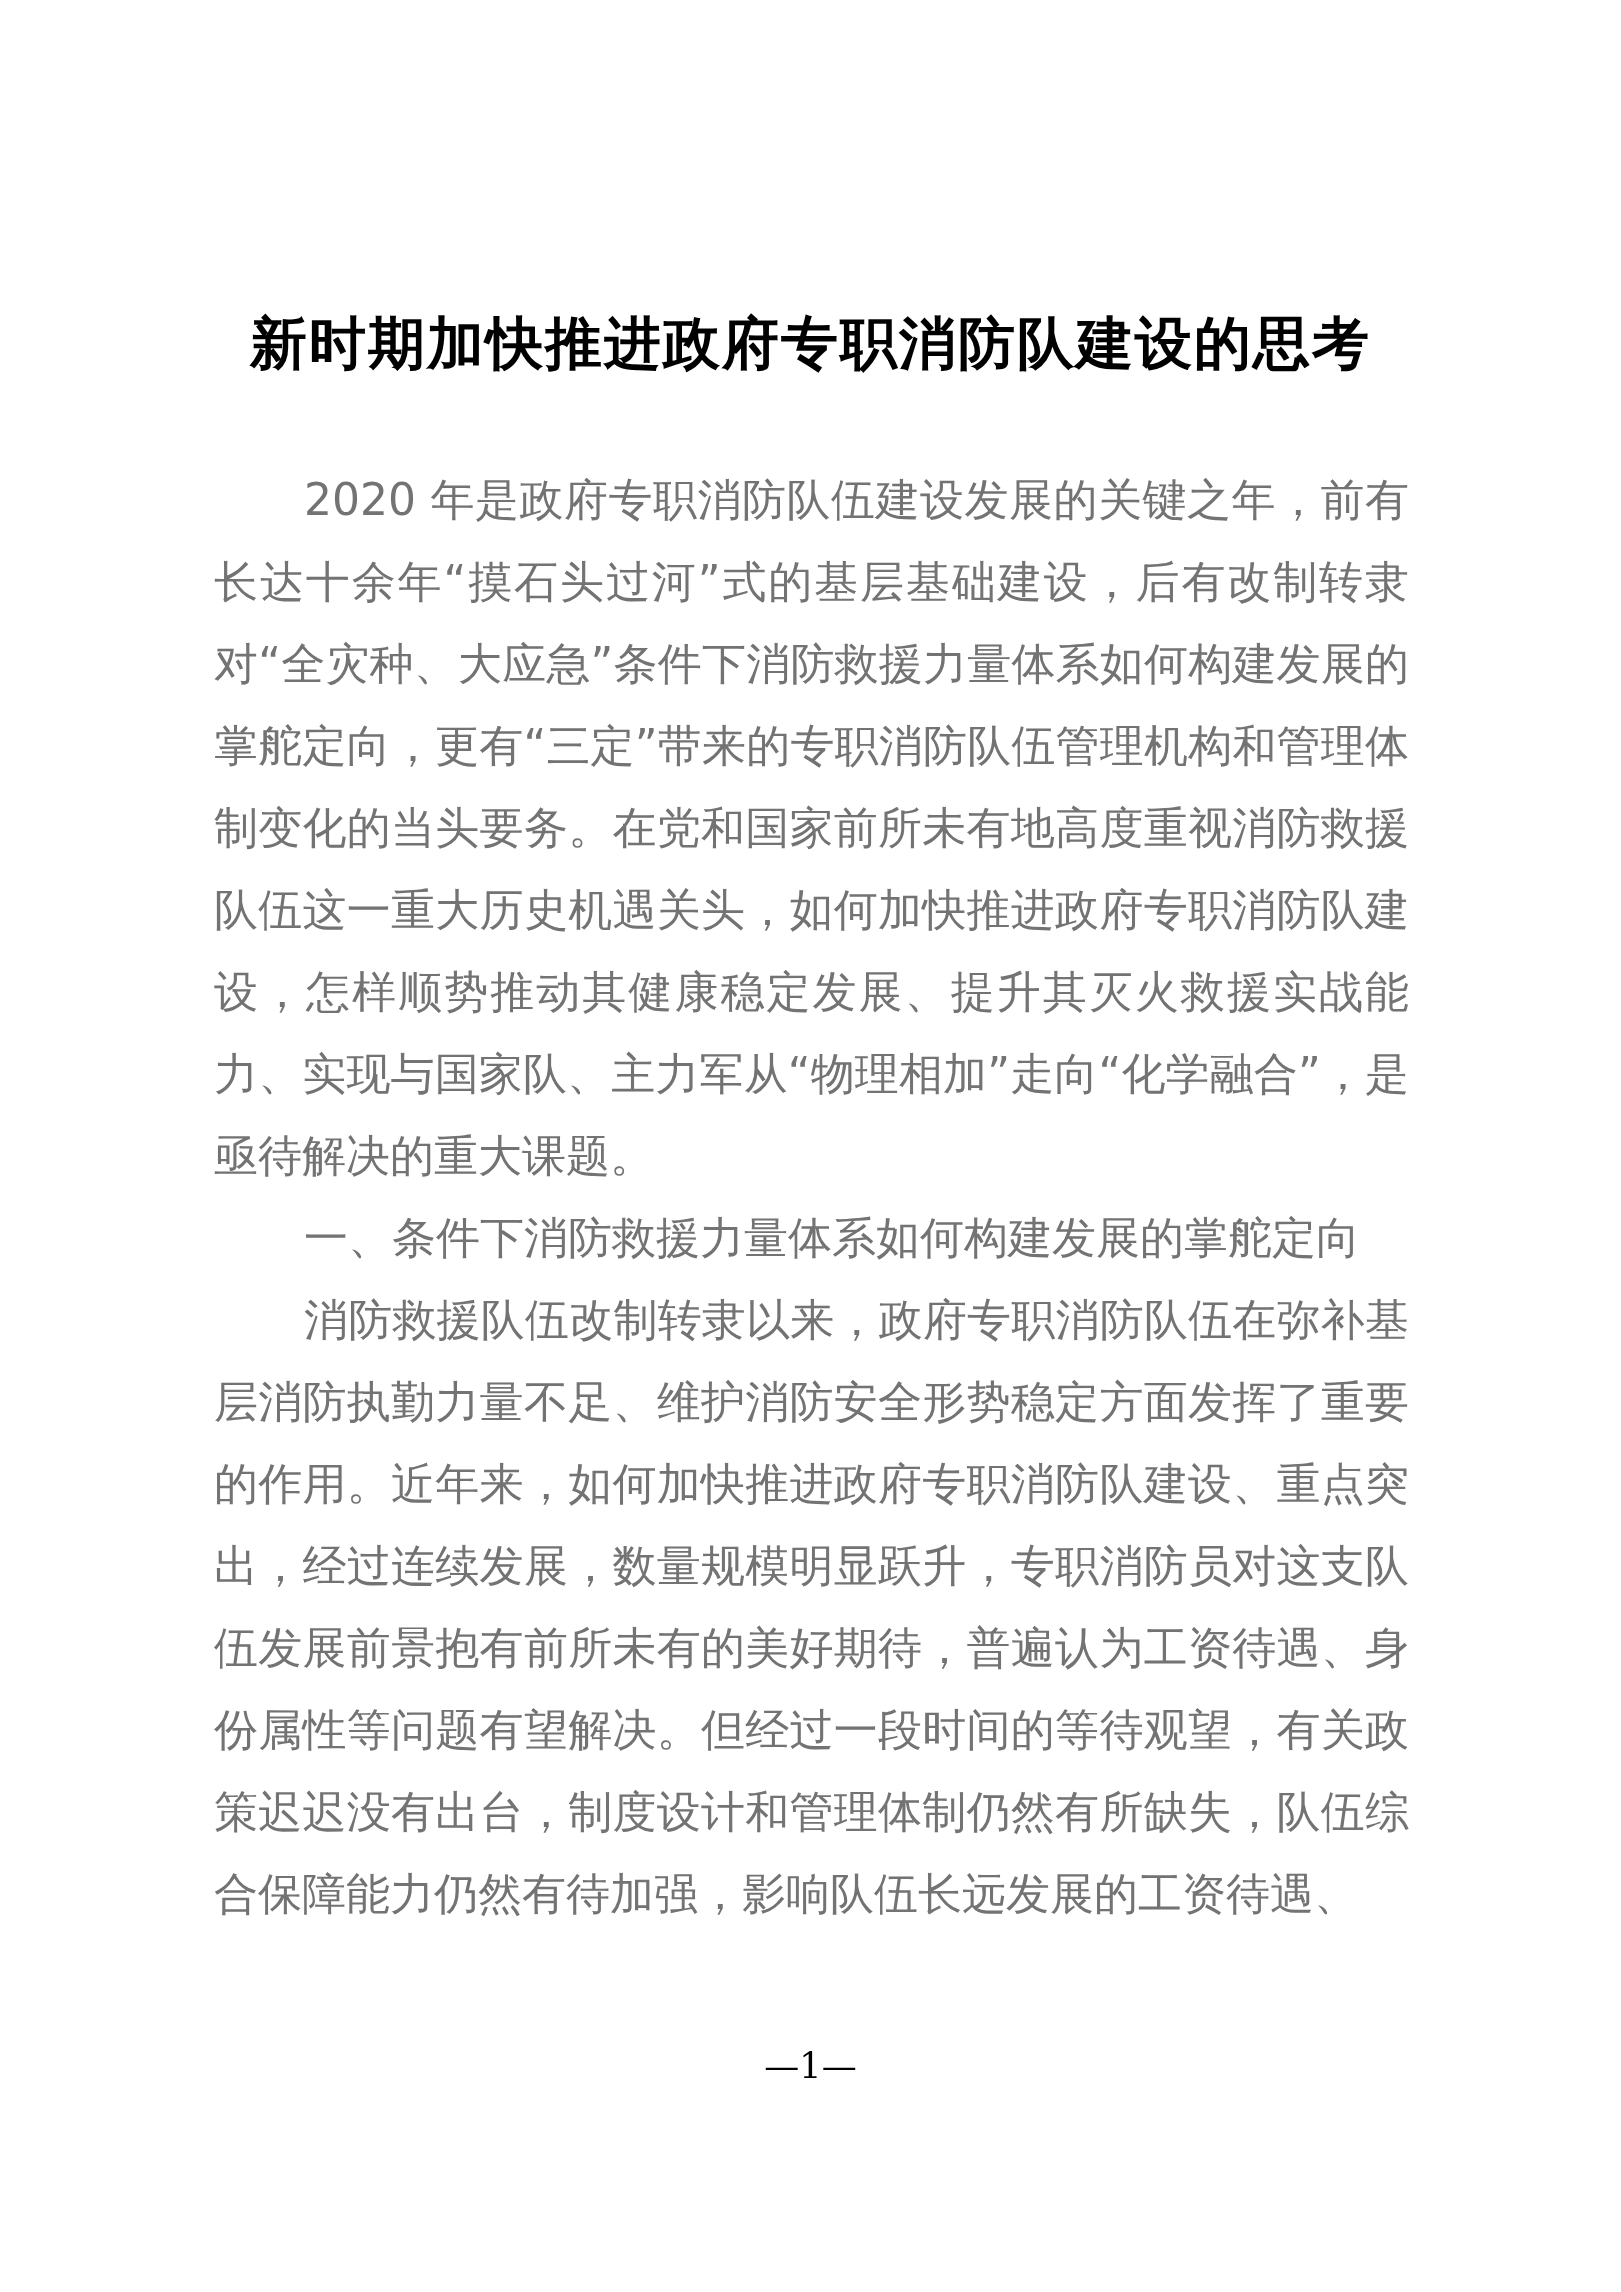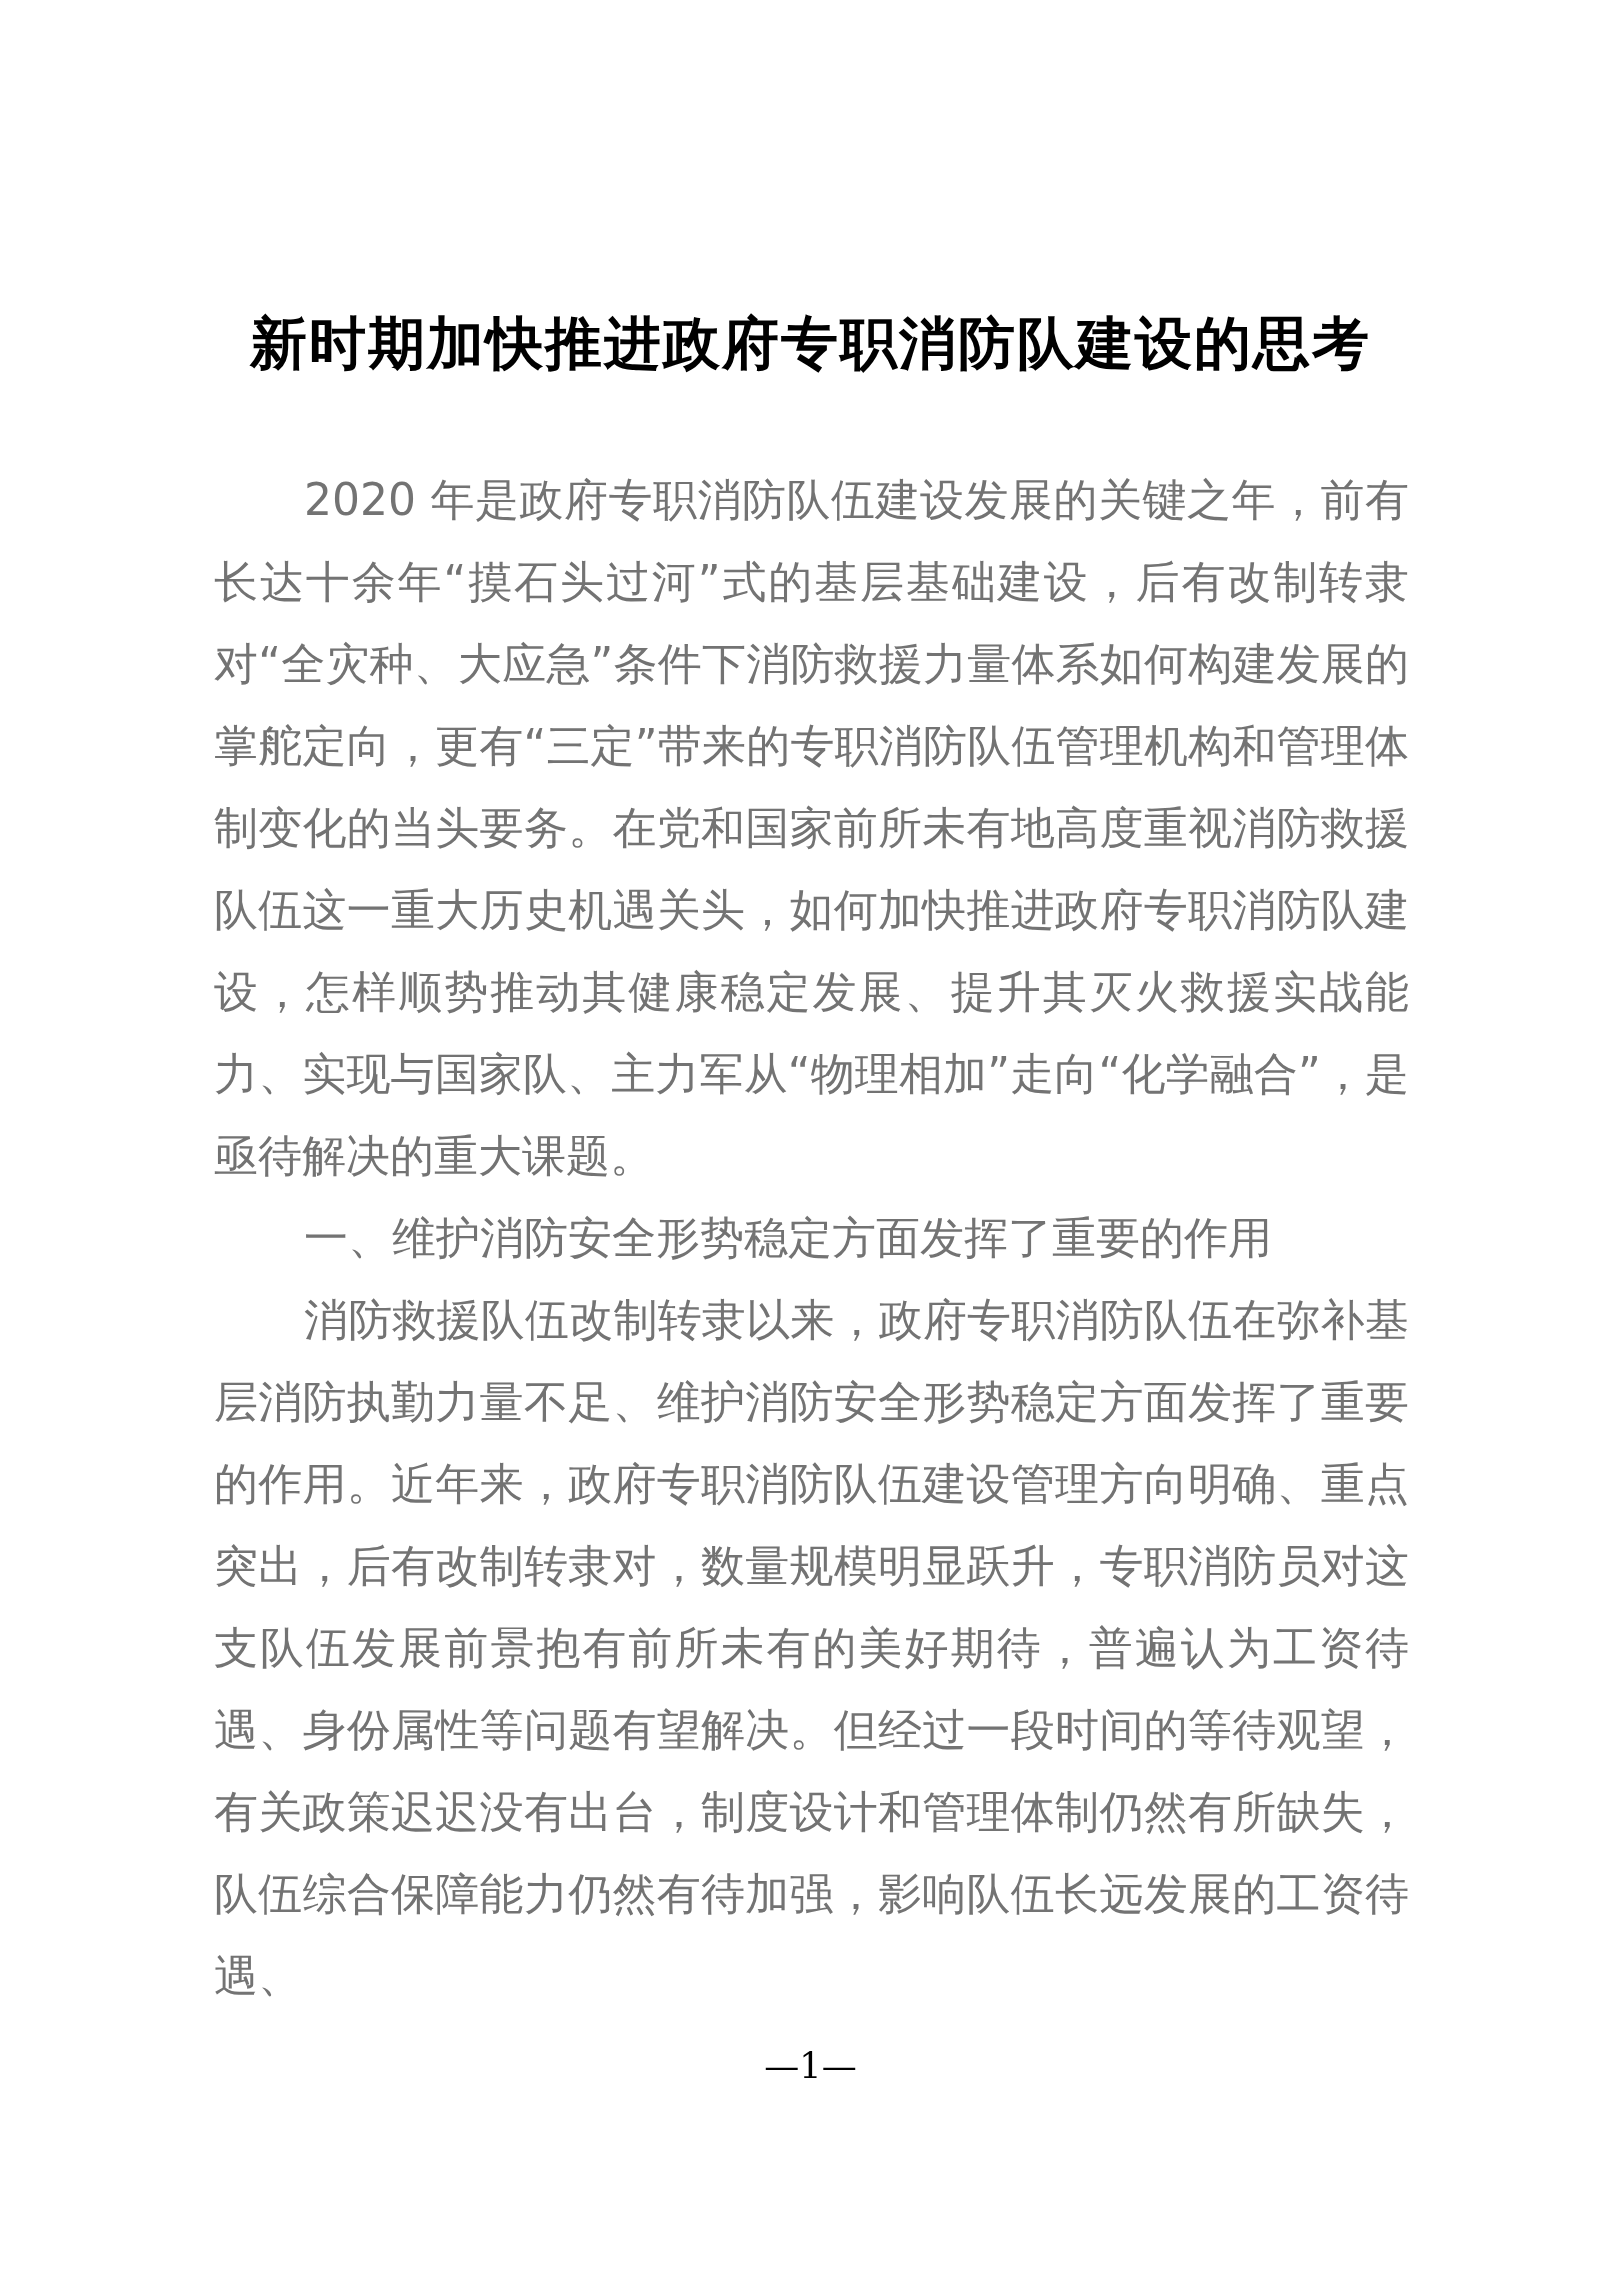--- a/index.html
+++ b/index.html
@@ -82,22 +82,22 @@
 <body>
 
 <div class="page">
 
   <h1 class="doc-title">新时期加快推进政府专职消防队建设的思考</h1>
 
   <div class="body-block">
 
     <p class="para">2020 年是政府专职消防队伍建设发展的关键之年，前有长达十余年“摸石头过河”式的基层基础建设，后有改制转隶对“全灾种、大应急”条件下消防救援力量体系如何构建发展的掌舵定向，更有“三定”带来的专职消防队伍管理机构和管理体制变化的当头要务。在党和国家前所未有地高度重视消防救援队伍这一重大历史机遇关头，如何加快推进政府专职消防队建设，怎样顺势推动其健康稳定发展、提升其灭火救援实战能力、实现与国家队、主力军从“物理相加”走向“化学融合”，是亟待解决的重大课题。</p>
 
-    <p class="heading-line">一、维护消防安全形势稳定方面发挥了重要的作用</p>
+    <p class="heading-line">一、条件下消防救援力量体系如何构建发展的掌舵定向</p>
 
-    <p class="para">消防救援队伍改制转隶以来，政府专职消防队伍在弥补基层消防执勤力量不足、维护消防安全形势稳定方面发挥了重要的作用。近年来，政府专职消防队伍建设管理方向明确、重点突出，后有改制转隶对，数量规模明显跃升，专职消防员对这支队伍发展前景抱有前所未有的美好期待，普遍认为工资待遇、身份属性等问题有望解决。但经过一段时间的等待观望，有关政策迟迟没有出台，制度设计和管理体制仍然有所缺失，队伍综合保障能力仍然有待加强，影响队伍长远发展的工资待遇、</p>
+    <p class="para">消防救援队伍改制转隶以来，政府专职消防队伍在弥补基层消防执勤力量不足、维护消防安全形势稳定方面发挥了重要的作用。近年来，如何加快推进政府专职消防队建设、重点突出，经过连续发展，数量规模明显跃升，专职消防员对这支队伍发展前景抱有前所未有的美好期待，普遍认为工资待遇、身份属性等问题有望解决。但经过一段时间的等待观望，有关政策迟迟没有出台，制度设计和管理体制仍然有所缺失，队伍综合保障能力仍然有待加强，影响队伍长远发展的工资待遇、</p>
 
   </div>
 
   <div class="page-number">—1—</div>
 
 </div>
 
 
 </body></html>

